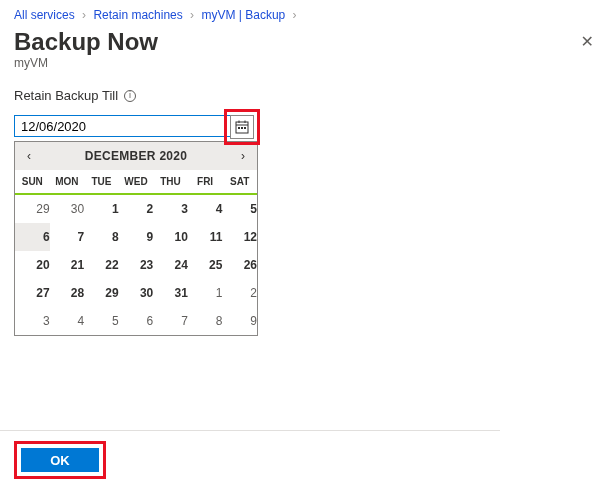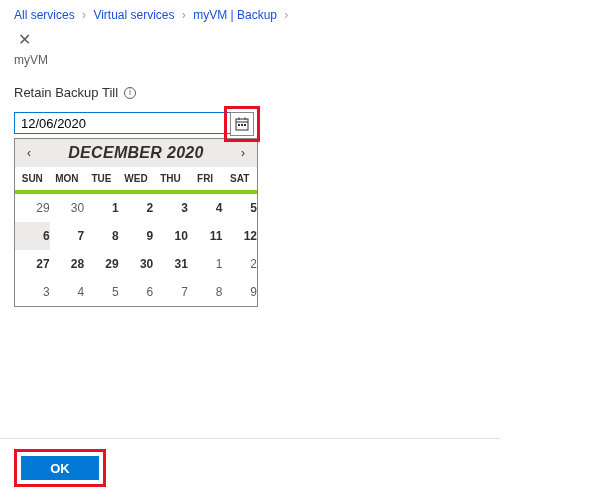--- a/index.html
+++ b/index.html
@@ -102,49 +102,48 @@
     height: 28px;
     padding: 0 4px;
   }
   .cal-nav {
     width: 20px; text-align: center;
     cursor: pointer; color: #323130;
     font-size: 12px;
   }
   .cal-title {
     font-weight: 700;
-    font-size: 16px;
+    font-size: 12px;
     letter-spacing: 0.3px;
-    font-style: italic;
   }
   table.cal-grid {
     width: 100%;
     border-collapse: collapse;
     table-layout: fixed;
   }
   .cal-grid th {
     font-size: 10px;
     font-weight: 700;
     padding: 6px 0 6px 0;
     color: #323130;
-    border-bottom: 4px solid #84cc16;
+    border-bottom: 2px solid #84cc16;
   }
   .cal-grid td {
     text-align: right;
     font-size: 12px;
     font-weight: 600;
     padding: 7px 0;
     color: #323130;
     cursor: pointer;
   }
   .cal-grid td.muted { color: #605e5c; font-weight: 400; }
   .cal-grid td.selected { background: #edebe9; }
   .footer {
     position: absolute;
-    left: 0; bottom: 0;
+    left: 0; bottom: 8px;
     width: 500px;
     padding: 10px 14px 14px 14px;
     border-top: 1px solid #e1dfdd;
     background: #fff;
   }
   .ok-highlight {
     display: inline-block;
     border: 3px solid #e81123;
     padding: 4px;
   }
@@ -158,27 +157,28 @@
     font-weight: 600;
     cursor: pointer;
   }
 </style>
 </head>
 <body>
 
 <div class="breadcrumb">
   <a href="#">All services</a>
   <span class="sep">›</span>
-  <a href="#">Virtual services</a>
+  <a href="#">Retain machines</a>
   <span class="sep">›</span>
   <a href="#">myVM | Backup</a>
   <span class="sep">›</span>
 </div>
 
 <div class="header-row">
+  <h1>Backup Now</h1>
   <div class="close-x">✕</div>
 </div>
 <div class="subtitle">myVM</div>
 
 <div class="field">
   <div class="field-label-row">
     <span class="field-label">Retain Backup Till</span>
     <span class="info-icon">i</span>
   </div>
 
@@ -230,20 +230,29 @@
           <tr>
             <td class="selected">6</td>
             <td>7</td>
             <td>8</td>
             <td>9</td>
             <td>10</td>
             <td>11</td>
             <td>12</td>
           </tr>
           <tr>
+            <td>20</td>
+            <td>21</td>
+            <td>22</td>
+            <td>23</td>
+            <td>24</td>
+            <td>25</td>
+            <td>26</td>
+          </tr>
+          <tr>
             <td>27</td>
             <td>28</td>
             <td>29</td>
             <td>30</td>
             <td>31</td>
             <td class="muted">1</td>
             <td class="muted">2</td>
           </tr>
           <tr>
             <td class="muted">3</td>

